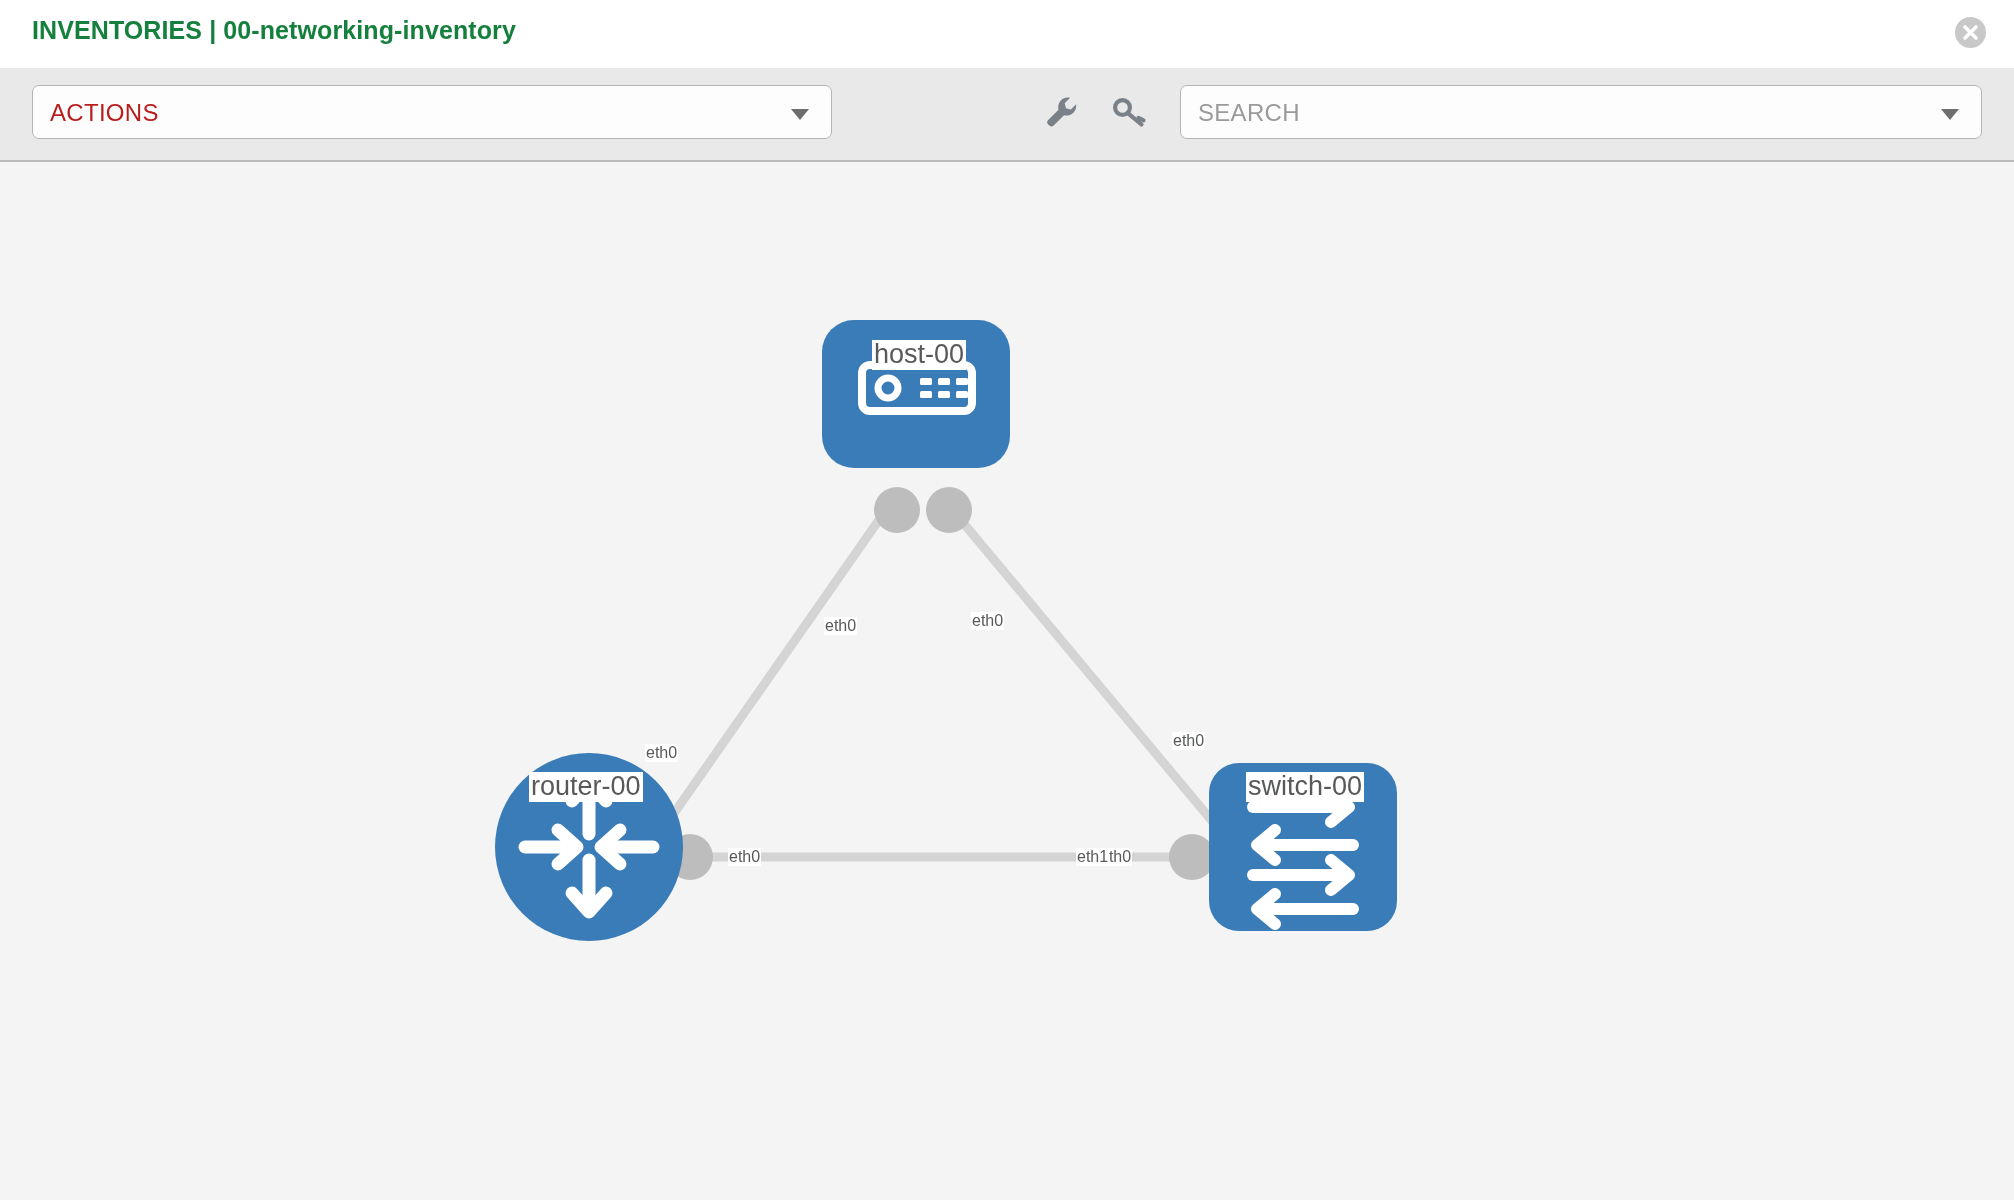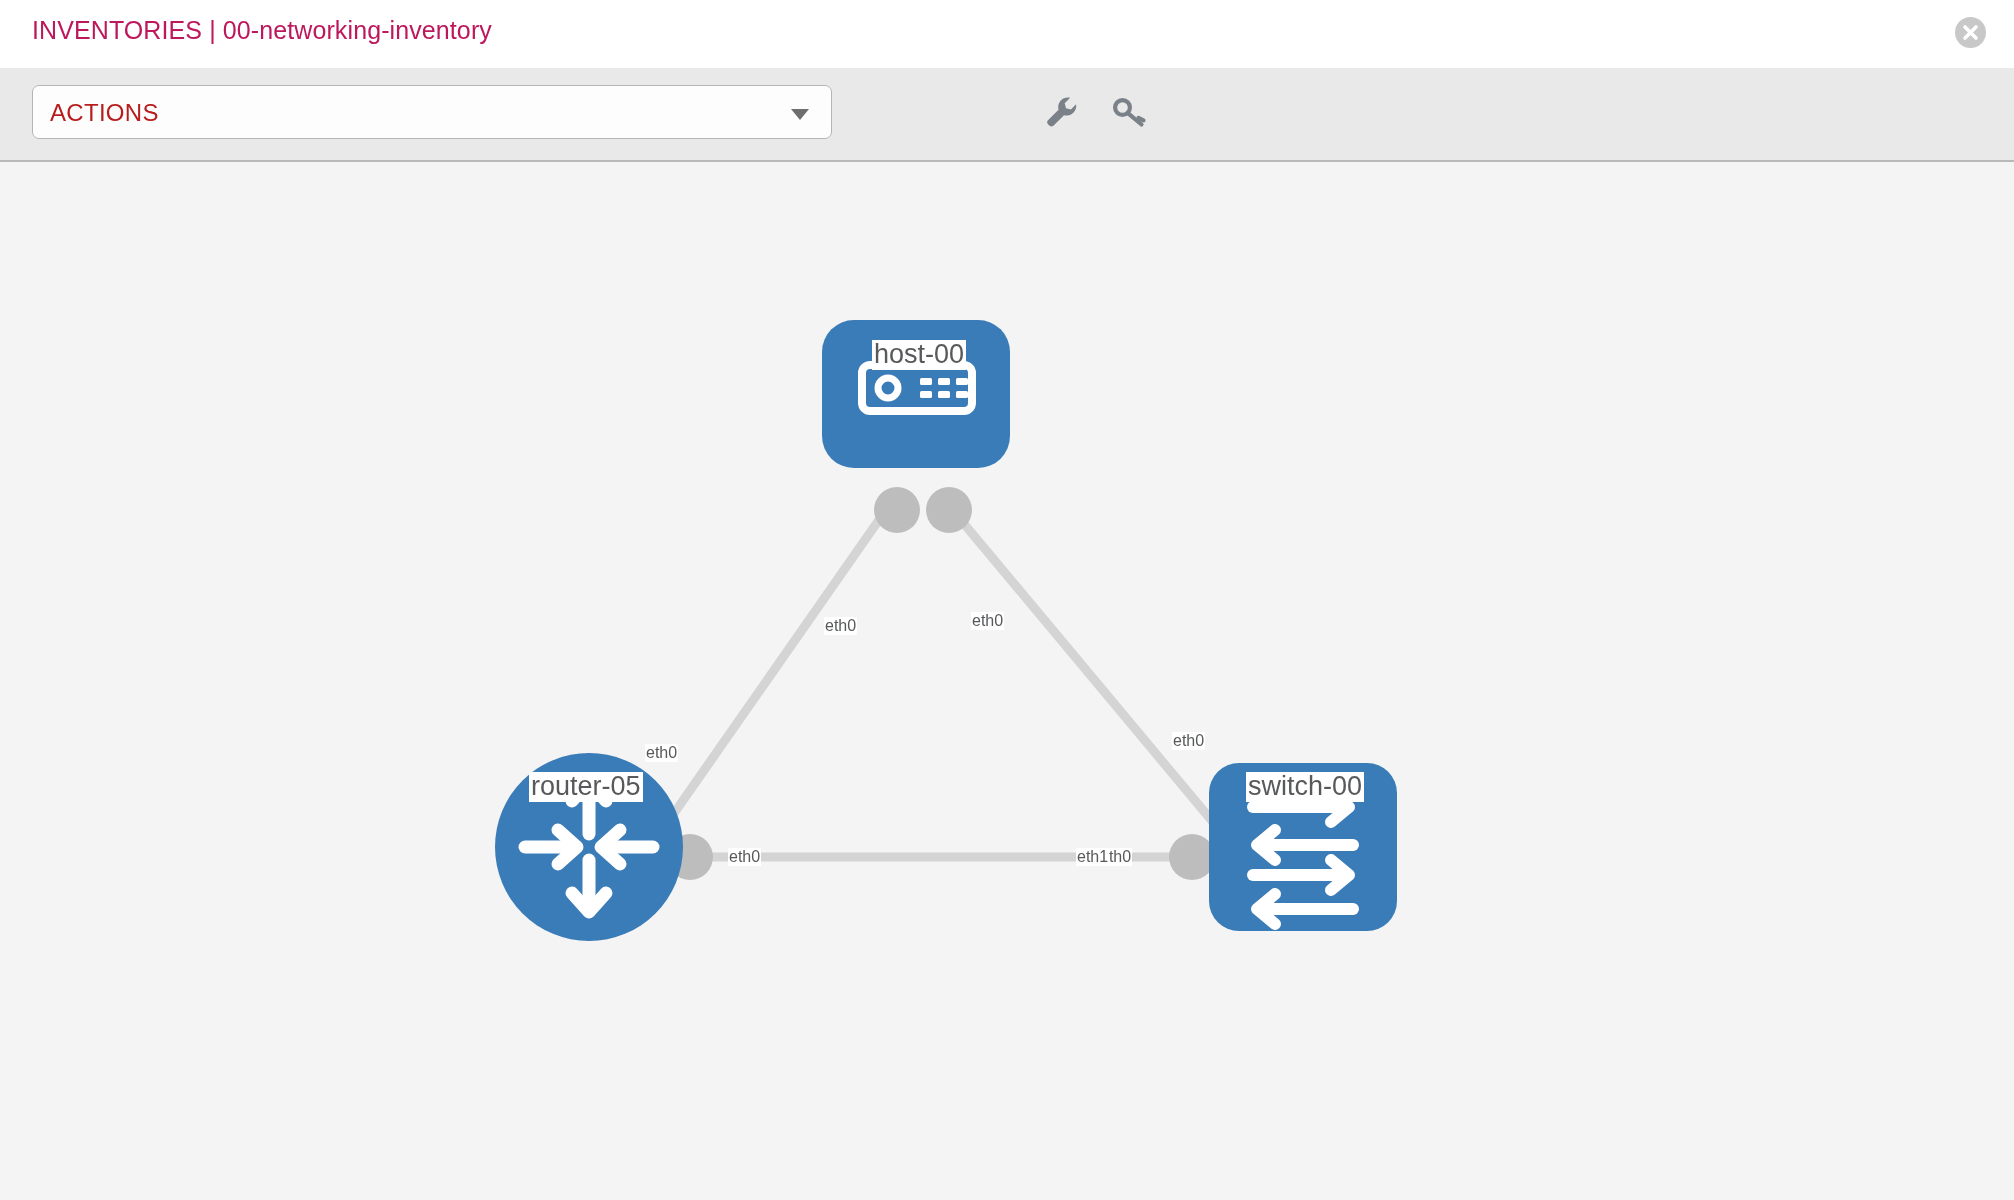--- a/index.html
+++ b/index.html
@@ -22,22 +22,22 @@
     width: 2014px;
     height: 68px;
     background: #ffffff;
     box-sizing: border-box;
   }
   #page-title {
     position: absolute;
     left: 32px;
     top: 16px;
     font-size: 25px;
-    font-weight: normal;
-    color: #be185d;
+    font-weight: bold;
+    color: #15803d;
     letter-spacing: 0.1px;
     white-space: nowrap;
   }
   #close-button {
     position: absolute;
     right: 28px;
     top: 17px;
     width: 31px;
     height: 31px;
     cursor: pointer;
@@ -177,20 +177,24 @@
   <div id="key-icon">
     <svg width="44" height="44" viewBox="0 0 44 44" aria-hidden="true">
       <g fill="none" stroke="#7b8189" stroke-width="4.2" stroke-linecap="round">
         <circle cx="15.5" cy="17.5" r="7.4"></circle>
         <path d="M20.6 22.8 L34.5 34.5"></path>
         <path d="M31.5 28 L36.5 30.4"></path>
       </g>
     </svg>
   </div>
 
+  <div id="search-box">
+    <span class="sel-label" title="SEARCH">SEARCH</span>
+    <span class="caret"></span>
+  </div>
 </div>
 
 <div id="canvas">
 
   <svg id="topology-svg" width="2014" height="1038">
 
     <g>
       <line x1="888" y1="345" x2="640" y2="700" stroke="#d4d4d4" stroke-width="9"></line>
       <line x1="950" y1="345" x2="1238" y2="690" stroke="#d4d4d4" stroke-width="9"></line>
       <line x1="600" y1="695" x2="1290" y2="695" stroke="#d4d4d4" stroke-width="9"></line>
@@ -243,21 +247,21 @@
           <path d="M1275 668 L1257 683 L1275 698"></path>
         <path d="M1253 713 H 1348"></path>
           <path d="M1331 698 L1349 713 L1331 728"></path>
         <path d="M1353 747 H 1258"></path>
           <path d="M1275 732 L1257 747 L1275 762"></path>
       </g>
     </g>
   </svg>
 
   <div class="node-label" style="left:872px; top:178px;">host-00</div>
-  <div class="node-label" style="left:529px; top:610px;">router-05</div>
+  <div class="node-label" style="left:529px; top:610px;">router-00</div>
   <div class="node-label" style="left:1246px; top:610px;">switch-00</div>
 
   <div class="iface-label" style="left:824px; top:455px;">eth0</div>
   <div class="iface-label" style="left:971px; top:450px;">eth0</div>
   <div class="iface-label" style="left:645px; top:582px;">eth0</div>
   <div class="iface-label" style="left:1172px; top:570px;">eth0</div>
   <div class="iface-label" style="left:728px; top:686px;">eth0</div>
   <div class="iface-label" style="left:1099px; top:686px;">eth0</div>
   <div class="iface-label" style="left:1076px; top:686px;">eth1</div>
 

